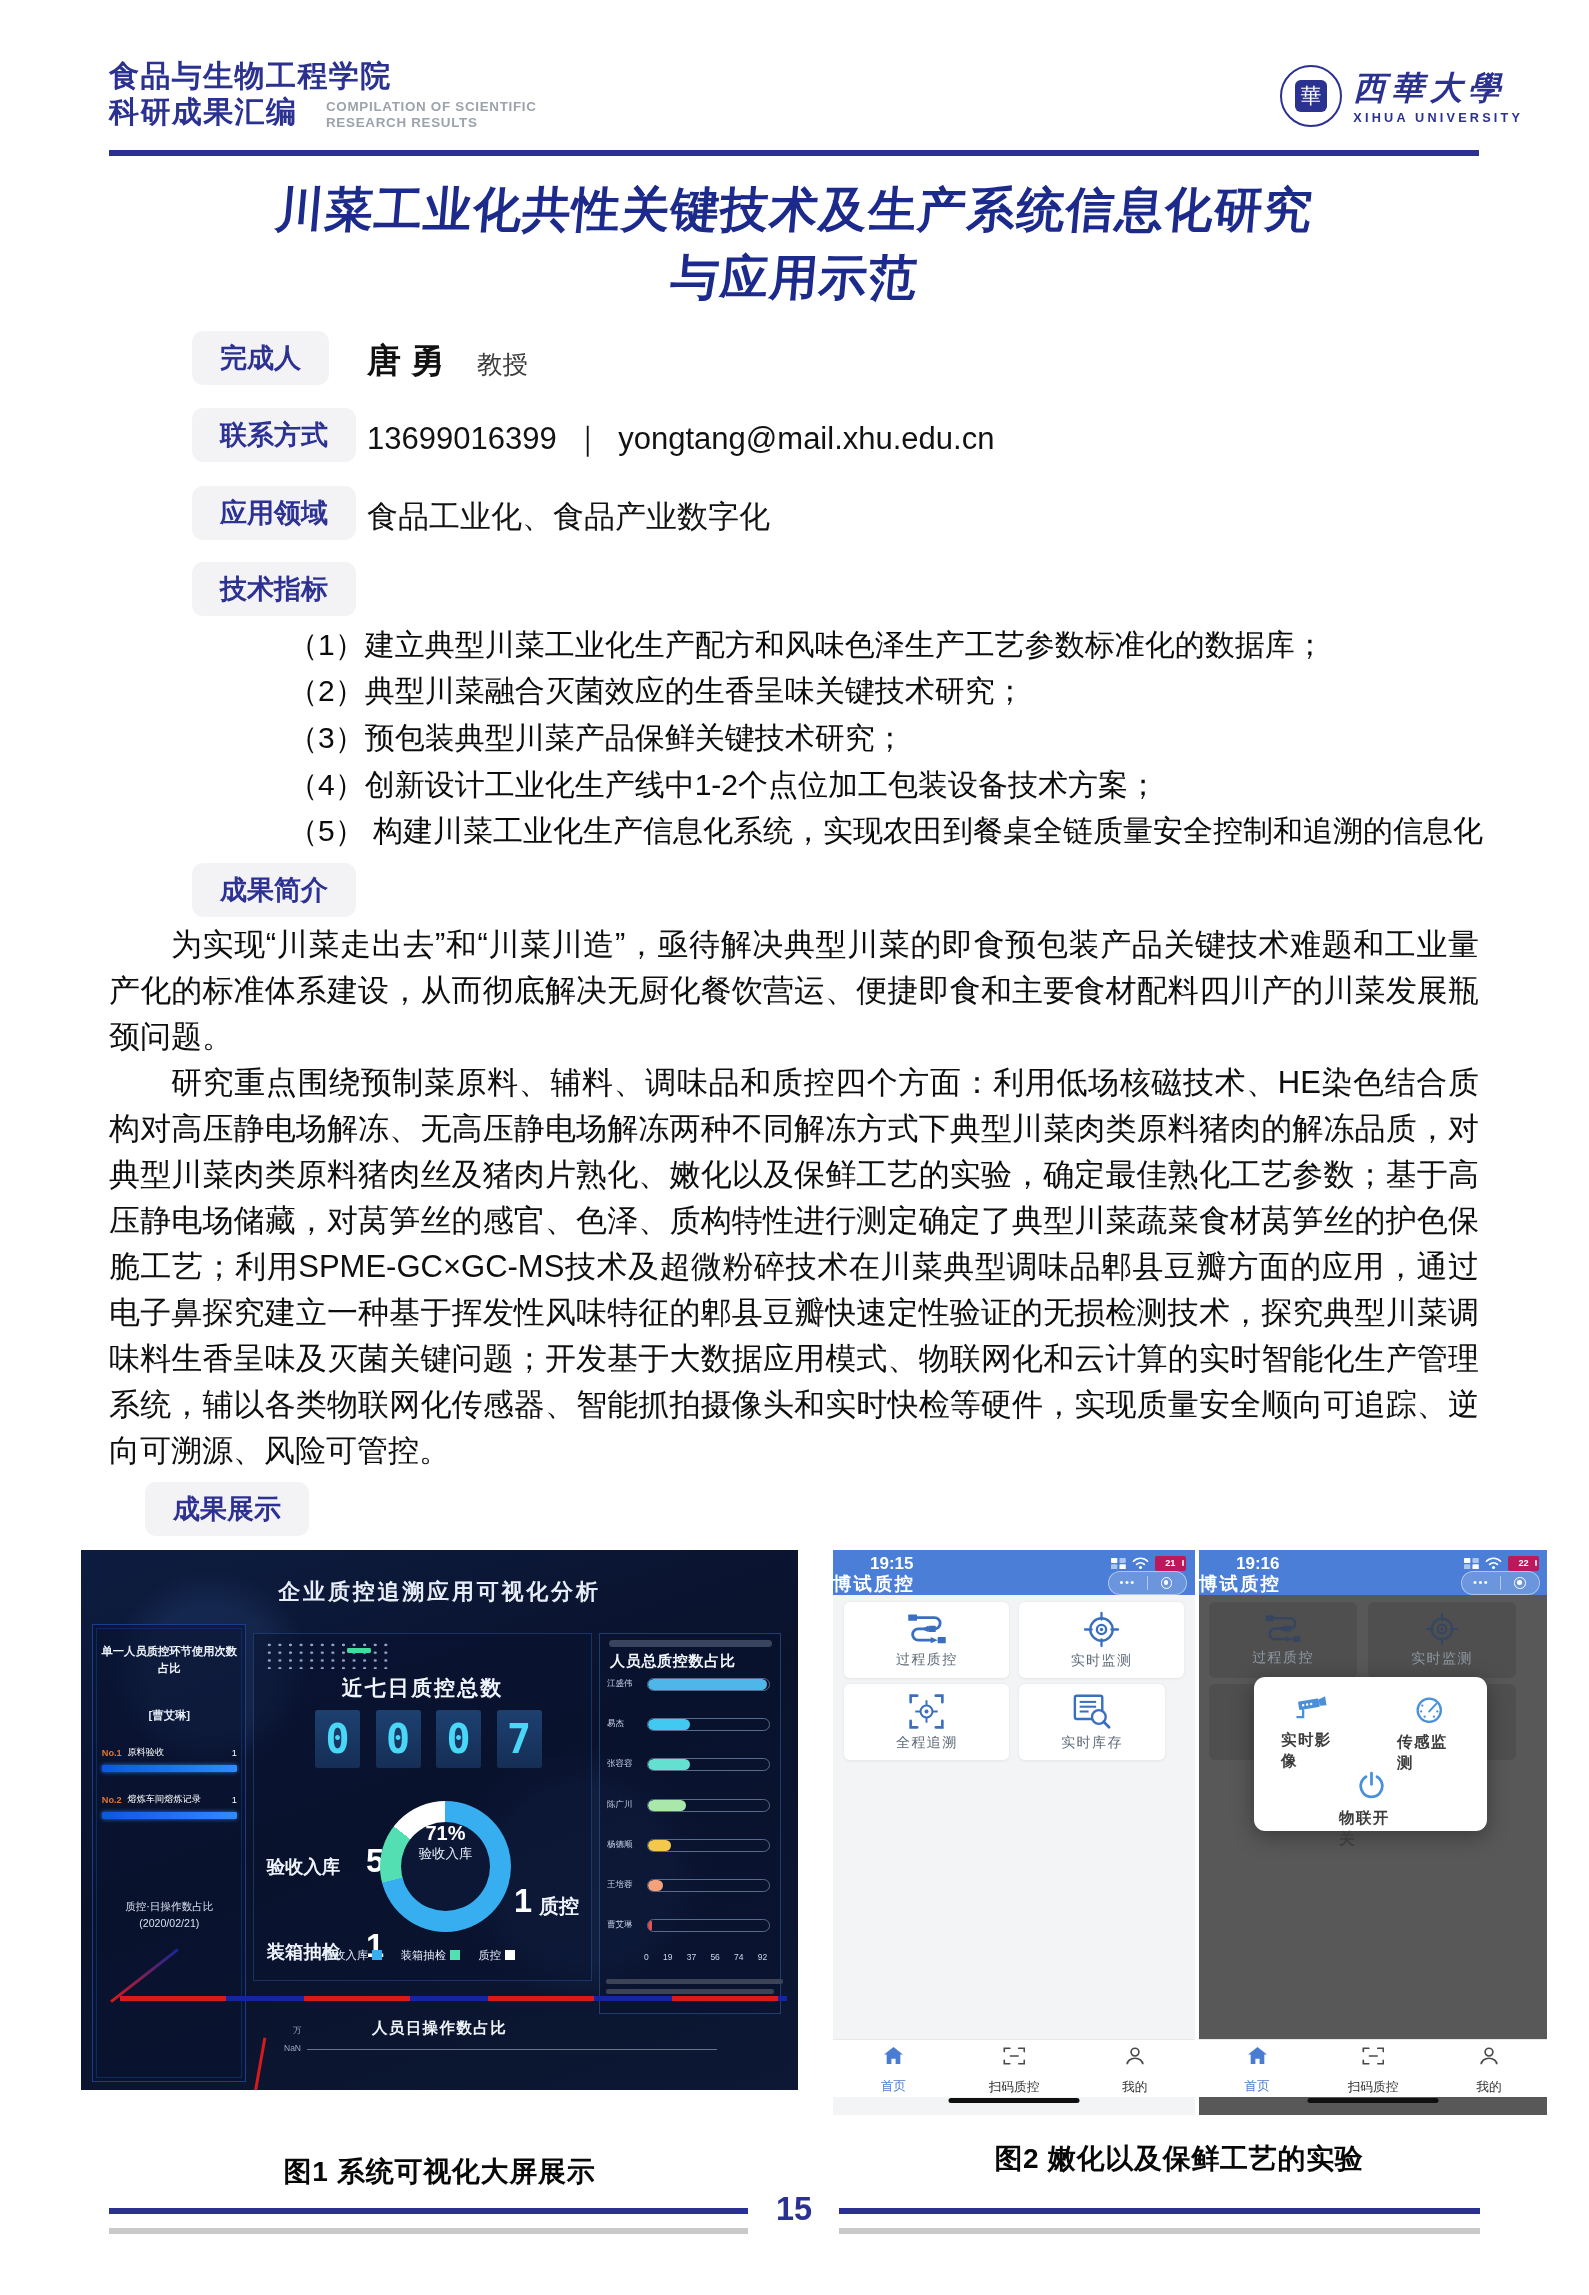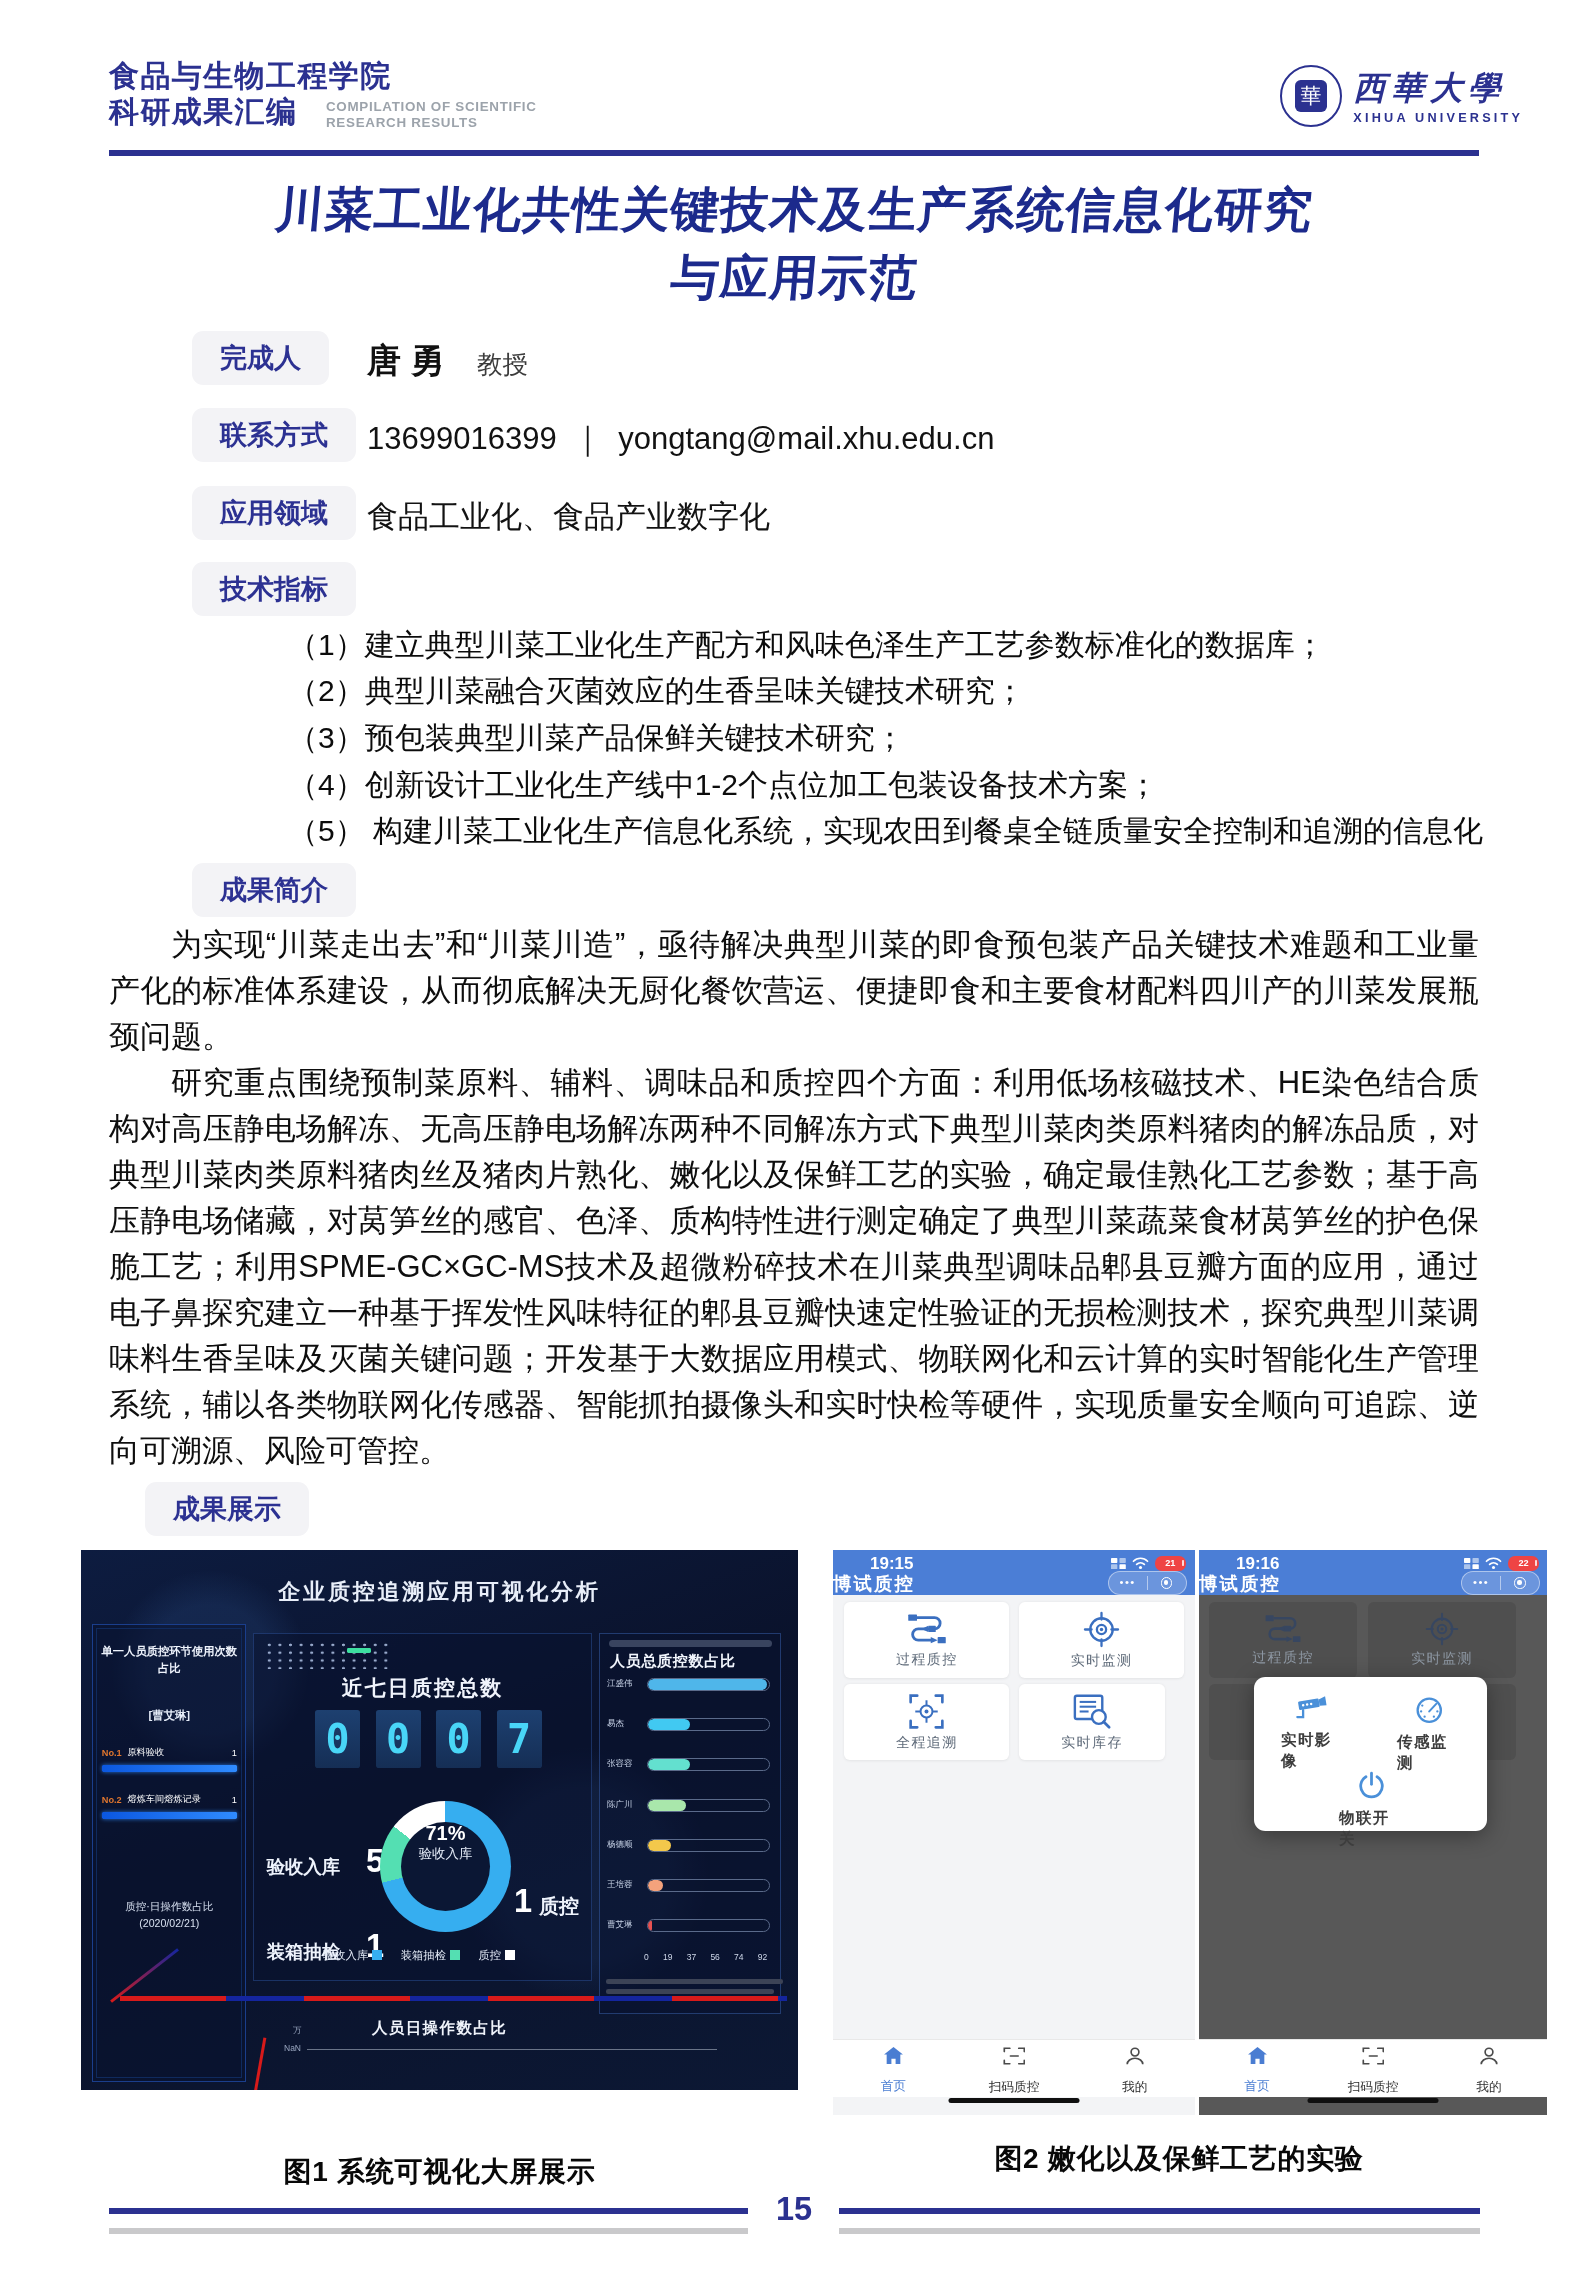--- a/index.html
+++ b/index.html
@@ -76,21 +76,21 @@
   .ptitle{position:absolute;left:0;right:0;top:21px;color:#fff;font-size:18.4px;font-weight:700;letter-spacing:2.1px;}
   .capsule{position:absolute;top:20.5px;width:79px;height:24px;border-radius:12px;background:rgba(255,255,255,.18);
            border:0.7px solid rgba(255,255,255,.45);display:flex;align-items:center;box-sizing:border-box;}
   .cap-half{flex:1;text-align:center;color:#fff;}
   .cap-div{width:0.7px;height:14px;background:rgba(255,255,255,.5);}
   .cap-dots{font-size:11.3px;letter-spacing:1.4px;line-height:21px;}
   .cap-circle{display:inline-block;width:11.3px;height:11.3px;border:1.4px solid #fff;border-radius:50%;box-sizing:border-box;
               position:relative;top:1.4px;}
   .cap-circle:after{content:"";position:absolute;left:2.1px;top:2.1px;width:4.2px;height:4.2px;border-radius:50%;background:#fff;}
   .sicons{position:absolute;top:5.7px;display:flex;align-items:center;gap:5.7px;}
-  .battery{width:31px;height:15px;border-radius:7px;background:#ef4444;color:#fff;font-size:9.2px;font-weight:700;
+  .battery{width:31px;height:15px;border-radius:2px;background:#be185d;color:#fff;font-size:9.2px;font-weight:700;
            display:flex;align-items:center;justify-content:center;}
   .btip{width:2.1px;height:6.4px;background:rgba(255,255,255,.8);border-radius:0.7px;margin-left:-4.2px;}
   .card{background:#fff;border-radius:5.7px;box-shadow:0 0.7px 2.8px rgba(0,0,0,.07);display:flex;flex-direction:column;
         align-items:center;justify-content:center;gap:4px;}
   .card-lab{font-size:14px;color:#5f6b7a;letter-spacing:1.4px;}
   .card-dim{background:#4f4f4f;box-shadow:none;}
   .card-dim .card-lab{color:#8e98a4;}
   .tabbar{position:absolute;left:0;right:0;height:57px;background:#fff;border-top:0.7px solid #e8e8e8;display:flex;}
   .tab{flex:1;display:flex;flex-direction:column;align-items:center;justify-content:flex-start;padding-top:5.7px;gap:13px;}
   .tab-lab{font-size:12.7px;color:#2f2f2f;}

